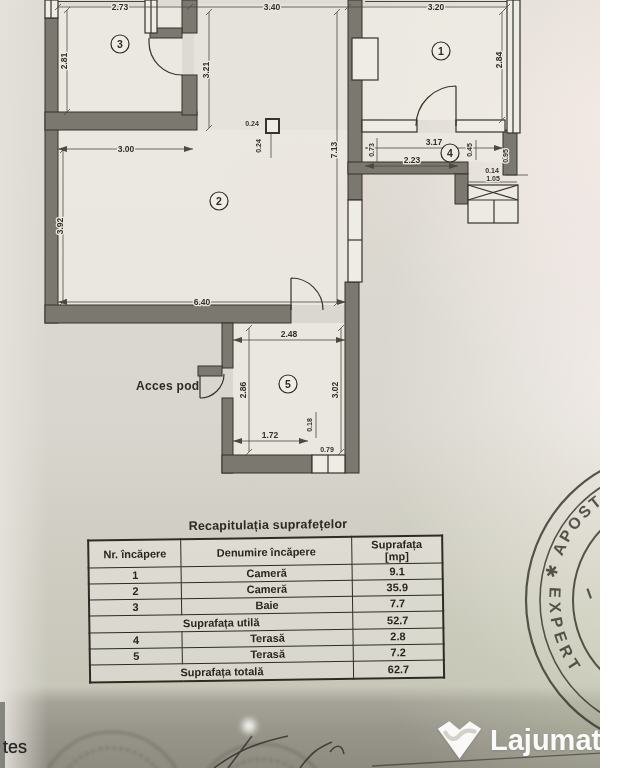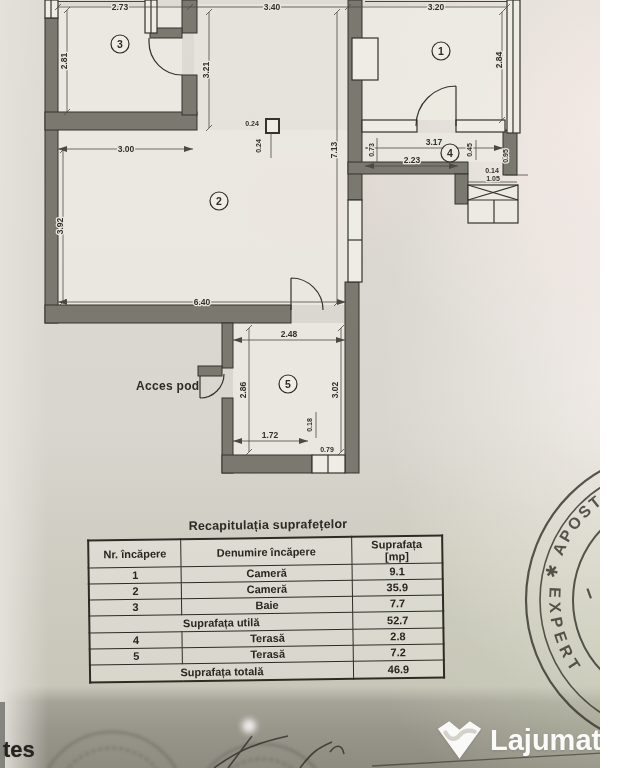--- a/index.html
+++ b/index.html
@@ -20,21 +20,21 @@
   .planlabel{font-size:12px;font-weight:700;fill:#2d2b25;letter-spacing:.3px;}
   .stamptxt{font-weight:700;fill:#3d3a33;}
   #plan-svg{position:absolute;left:0;top:0;filter:blur(0.22px);}
   .table-wrap{position:absolute;left:88px;top:518px;width:362px;transform:rotate(-0.8deg);color:#28261f;}
   .table-title{text-align:center;font-size:12.5px;font-weight:700;letter-spacing:.2px;color:#2c2a24;}
   table.surf{border-collapse:collapse;margin-top:5px;width:356px;background:rgba(238,236,229,.45);border:2.6px solid #2d2b24;}
   table.surf td{border:1.6px solid #2d2b24;font-size:11px;font-weight:700;text-align:center;padding:0;line-height:1.12;}
   tr.hdr td{height:26px;}
   tr.r td{height:15px;}
   tr.sum td{height:16px;}
-  .margin-text{position:absolute;left:3px;top:737px;font-size:22px;font-weight:700;color:#262420;text-shadow:0 0 1px rgba(38,36,32,.6);}
+  .margin-text{position:absolute;left:3px;top:737px;font-size:18px;font-weight:400;color:#262420;text-shadow:0 0 1px rgba(38,36,32,.6);}
   .watermark{position:absolute;left:436px;top:720px;display:flex;align-items:center;gap:7px;
     filter:drop-shadow(0 1px 1px rgba(80,78,70,.25));}
   .wm-brand{font-size:29px;font-weight:700;color:rgba(255,255,255,.96);letter-spacing:0;}
   .wm-tld{font-size:25px;font-weight:700;color:#b9cfd9;margin-left:-2px;}
 </style>
 </head>
 <body>
 
 <div id="canvas">
 
@@ -260,21 +260,21 @@
         <td>Terasă</td>
         <td>2.8</td>
       </tr>
       <tr class="r">
         <td>5</td>
         <td>Terasă</td>
         <td>7.2</td>
       </tr>
       <tr class="sum">
         <td colspan="2">Suprafața totală</td>
-        <td>46.9</td>
+        <td>62.7</td>
       </tr>
     </tbody>
       </table>
   </div>
 
   <div class="margin-text">tes</div>
 
   <div class="watermark">
     <svg width="47" height="40" viewBox="0 0 50 42">
       <path d="M2 9 L14 1 L25 10 L36 1 L48 9 L25 41 Z" fill="rgba(255,255,255,.95)"></path>

